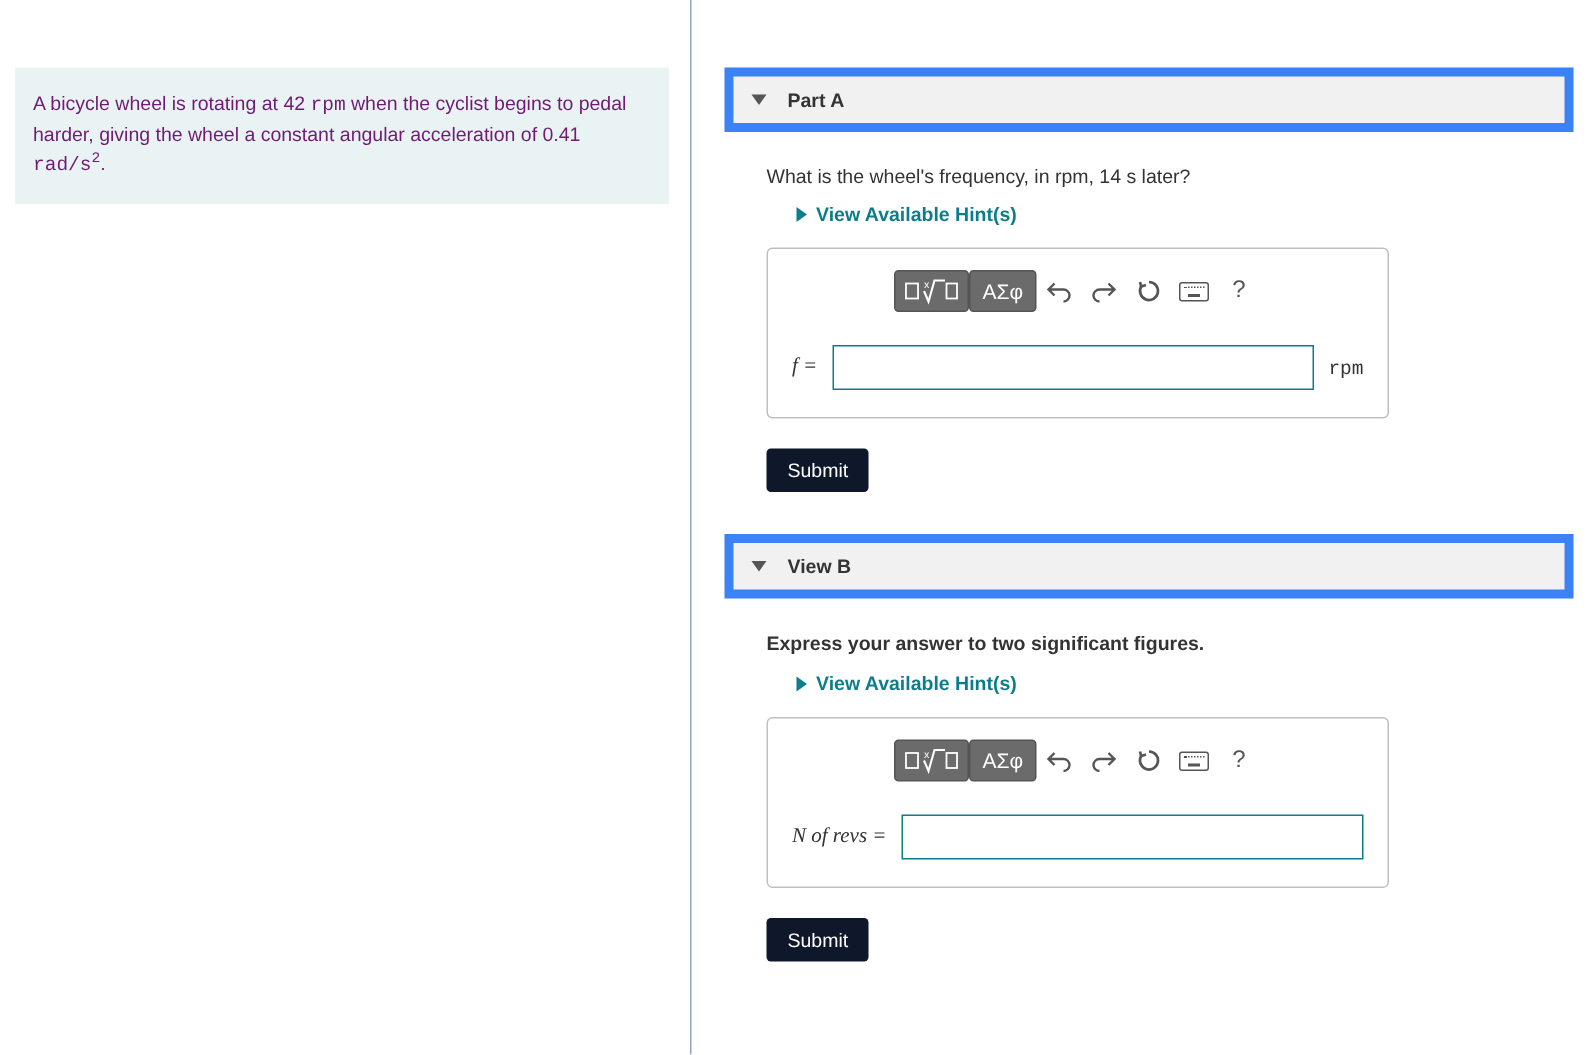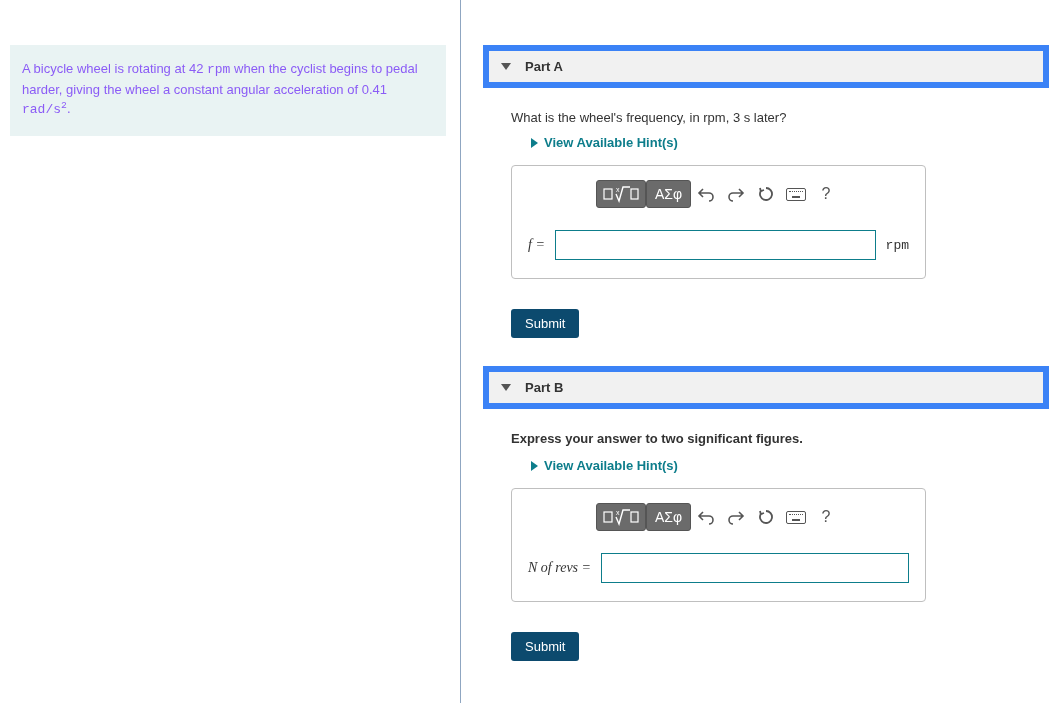--- a/index.html
+++ b/index.html
@@ -14,21 +14,21 @@
   .container { display: flex; height: 100%; }
   .left {
     width: 460px;
     padding: 45px 14px 0 10px;
   }
   .problem-box {
     background: #e9f3f3;
     padding: 14px 12px 16px 12px;
     font-size: 13px;
     line-height: 1.5;
-    color: #8b5cf6;
+    color: #701a75;
   }
   .mono { font-family: "Courier New", monospace; }
   .divider {
     width: 1px;
     background: #8fa6c1;
     height: 100%;
   }
   .right {
     flex: 1;
     padding: 45px 14px 0 22px;
@@ -121,28 +121,28 @@
     border: 1px solid #0d7d8b;
     height: 30px;
     flex: 1;
     padding: 4px 6px;
     font-size: 13px;
     outline: none;
     min-width: 100px;
   }
   .unit { font-family: "Courier New", monospace; font-size: 13px; }
   .submit {
-    background: #0c4a6e;
+    background: #0f172a;
     color: #fff;
     border: none;
     border-radius: 3px;
     padding: 7px 14px;
     font-size: 13px;
     cursor: pointer;
-    margin-top: 30px;
+    margin-top: 20px;
   }
   .kbd-icon {
     width:20px;height:13px;border:1.5px solid #555;border-radius:2px;position:relative;
   }
   .kbd-icon::before{content:"";position:absolute;top:2px;left:2px;right:2px;height:2px;border-top:1.5px dotted #555;}
   .kbd-icon::after{content:"";position:absolute;bottom:2px;left:5px;right:5px;height:2px;background:#555;}
   .tb-math svg { display:block; }
   sup { font-size: 0.75em; }
 </style>
 </head>
@@ -158,21 +158,21 @@
   <div class="divider"></div>
 
   <div class="right">
 
     <div class="part">
       <div class="part-header">
         <div class="chev"></div>
         <span>Part A</span>
       </div>
       <div class="part-body">
-        <div class="question">What is the wheel's frequency, in rpm, 3 s later?</div>
+        <div class="question">What is the wheel's frequency, in rpm, 14 s later?</div>
         <div class="hints">
           <div class="tri"></div>
           <span>View Available Hint(s)</span>
         </div>
 
         <div class="answer-box">
           <div class="toolbar">
             <div class="tb-btn-dark tb-math">
               <svg width="36" height="18" viewBox="0 0 36 18">
                 <rect x="1" y="4" width="8" height="10" fill="none" stroke="#fff" stroke-width="1.2"></rect>
@@ -210,21 +210,21 @@
           </div>
         </div>
 
         <button class="submit">Submit</button>
       </div>
     </div>
 
     <div class="part">
       <div class="part-header">
         <div class="chev"></div>
-        <span>Part B</span>
+        <span>View B</span>
       </div>
       <div class="part-body">
         <div class="instr">Express your answer to two significant figures.</div>
         <div class="hints">
           <div class="tri"></div>
           <span>View Available Hint(s)</span>
         </div>
 
         <div class="answer-box">
           <div class="toolbar">

